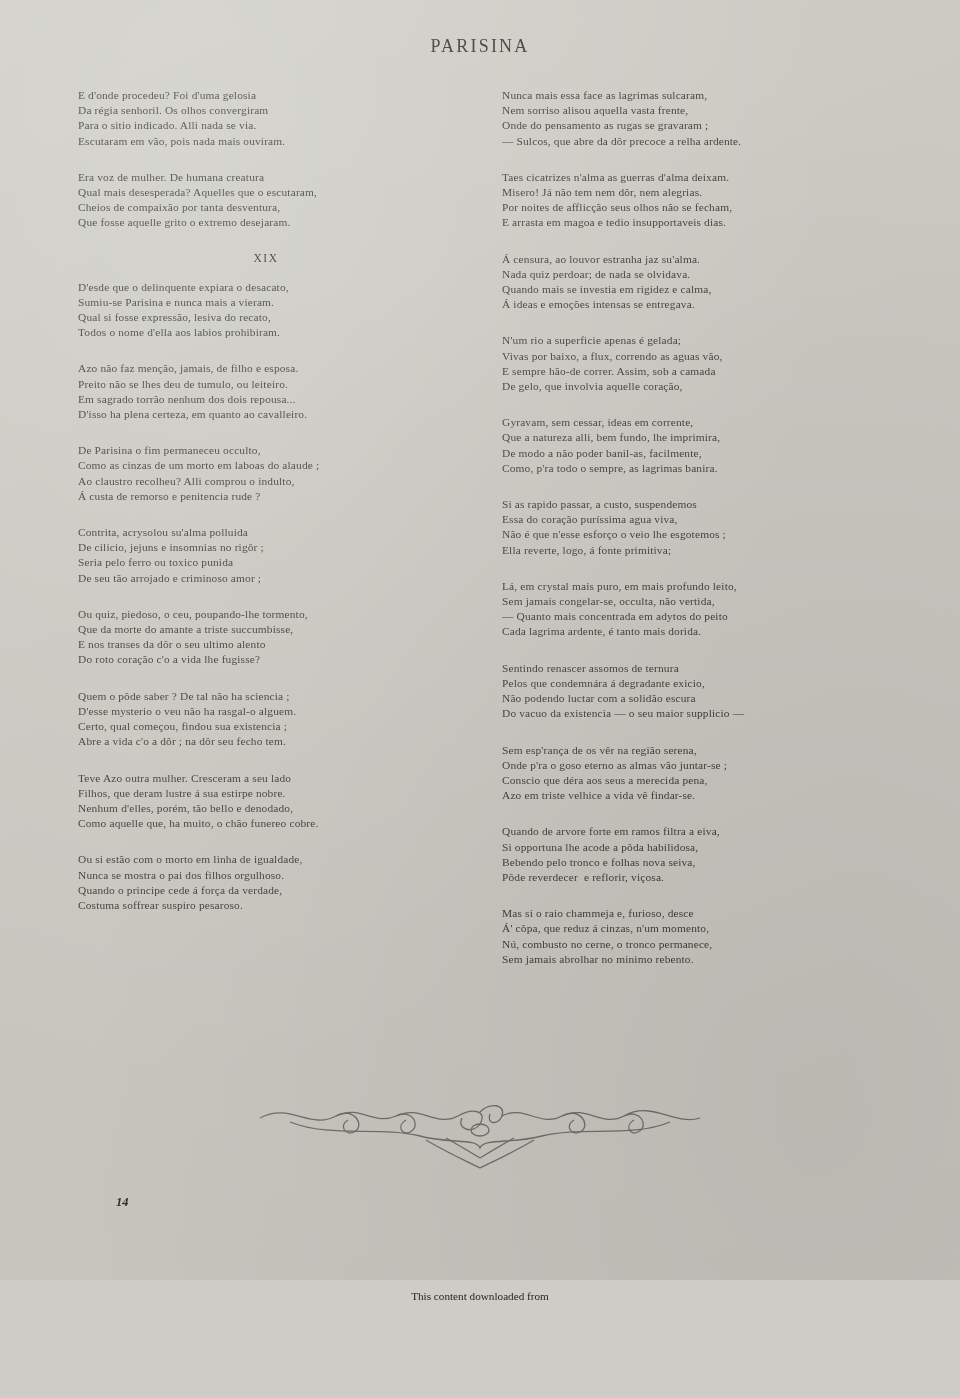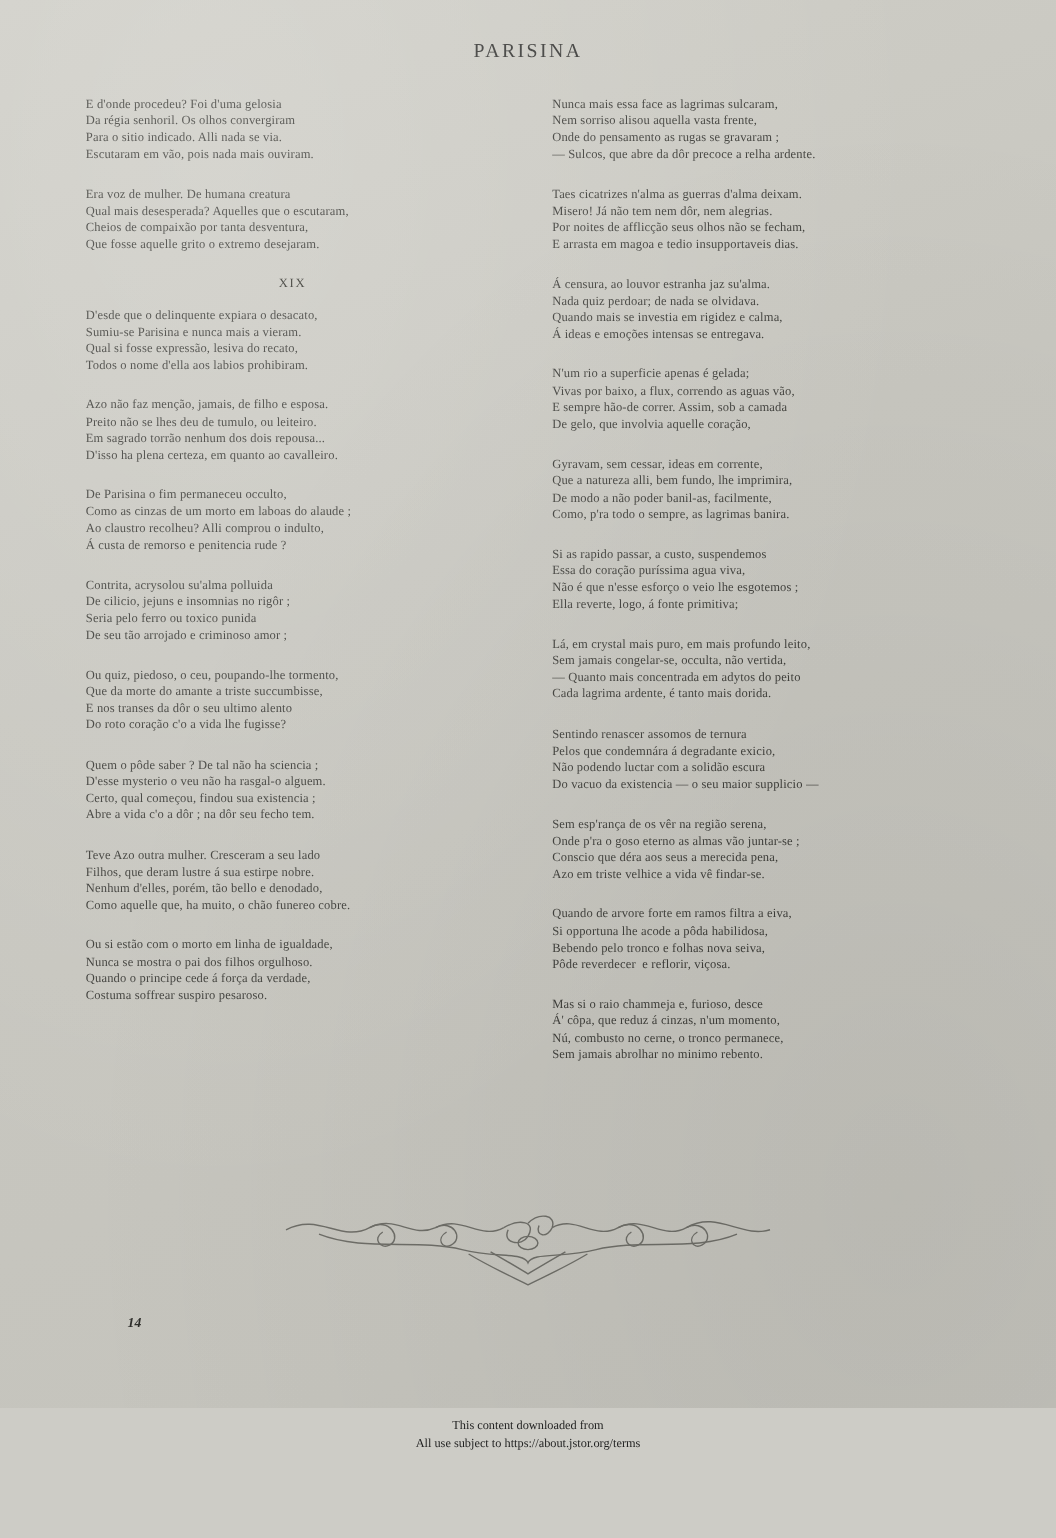--- a/index.html
+++ b/index.html
@@ -264,14 +264,13 @@
       <ellipse cx="230" cy="34" rx="9" ry="6"></ellipse>
     </svg>
   </div>
 
   <div class="page-number">14</div>
 </div>
 
 <div class="footer-bg"></div>
 <div class="footer">
   <span class="f-line">This content downloaded from</span>
-  <span class="f-line">All use subject to https://about.jstor.org/terms</span>
 </div>
 
 </body></html>

